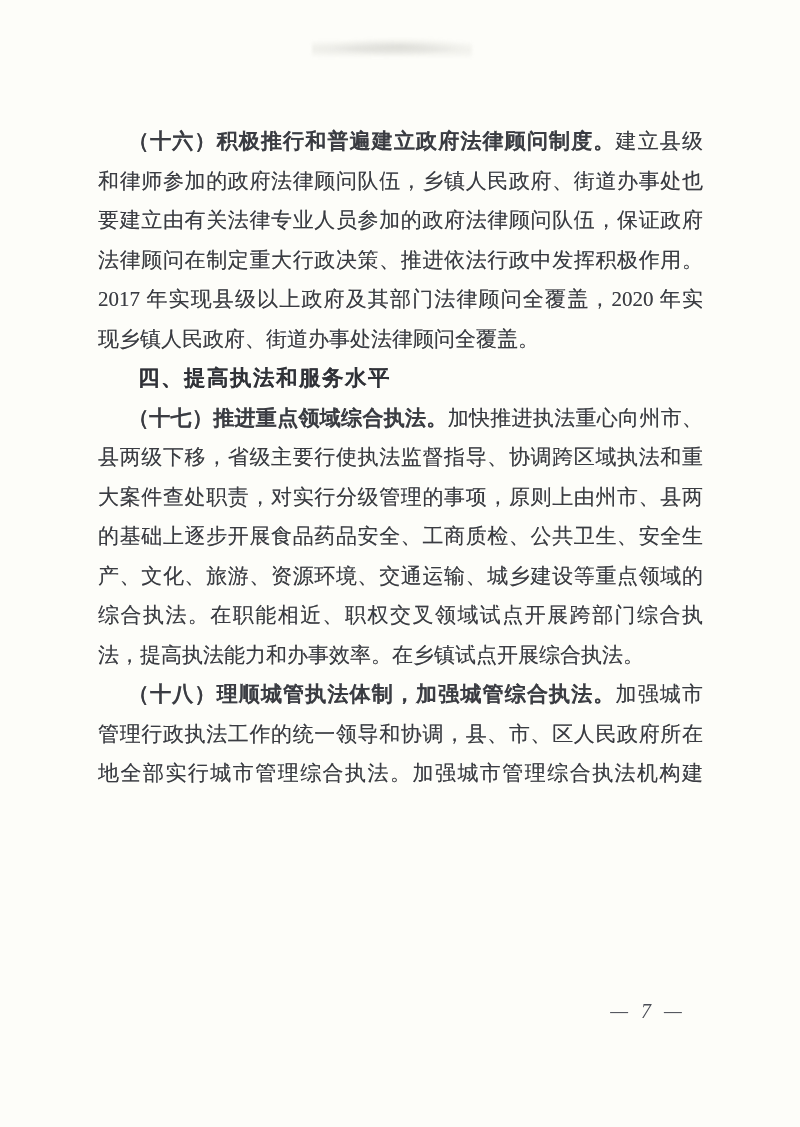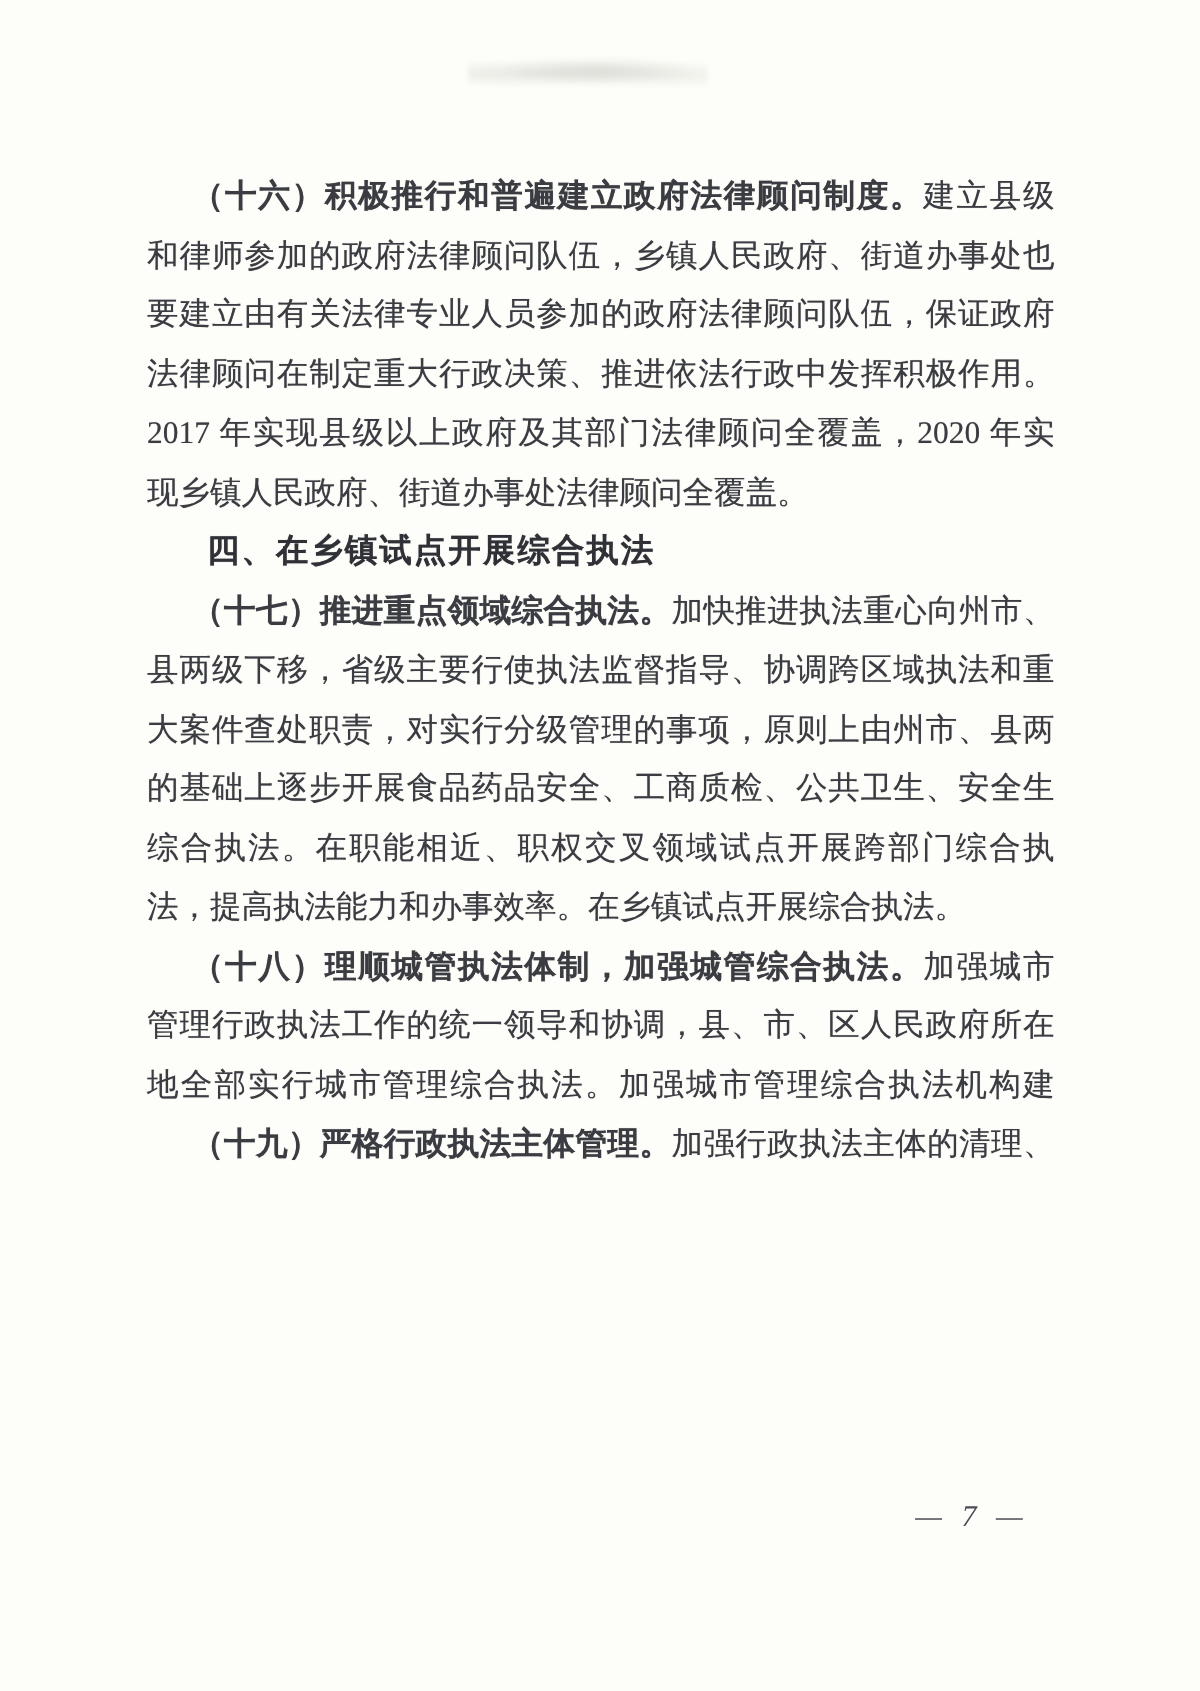--- a/index.html
+++ b/index.html
@@ -13,21 +13,21 @@
   
   .smudge{
     position:absolute;left:312px;top:38px;width:160px;height:20px;
     background:
       radial-gradient(ellipse at 25% 55%, rgba(150,150,142,.20), transparent 60%),
       radial-gradient(ellipse at 55% 40%, rgba(150,150,142,.16), transparent 55%),
       radial-gradient(ellipse at 80% 60%, rgba(150,150,142,.14), transparent 55%);
     filter:blur(1.5px);
   }
   .text-block{
-    position:absolute;left:98px;top:111px;width:605px;
+    position:absolute;left:98px;top:122px;width:605px;
     color:#3a3c42;
   }
   .ln{
     height:39.5px;line-height:39.5px;
     font-size:21px;
     text-align:justify;
     text-justify:inter-character;
     text-shadow:0 0 .5px rgba(58,60,66,.55);
   }
   .ln.fill{text-align-last:justify;}
@@ -58,26 +58,26 @@
 
 <div class="page">
   <div class="smudge"></div>
   <div class="text-block">
       <div class="ln indent fill"><span class="b">（十六）积极推行和普遍建立政府法律顾问制度。</span><span>建立县级</span></div>
       <div class="ln fill"><span>和律师参加的政府法律顾问队伍，乡镇人民政府、街道办事处也</span></div>
       <div class="ln fill"><span>要建立由有关法律专业人员参加的政府法律顾问队伍，保证政府</span></div>
       <div class="ln fill"><span>法律顾问在制定重大行政决策、推进依法行政中发挥积极作用。</span></div>
       <div class="ln fill"><span>2017 年实现县级以上政府及其部门法律顾问全覆盖，2020 年实</span></div>
       <div class="ln nofill"><span>现乡镇人民政府、街道办事处法律顾问全覆盖。</span></div>
-      <div class="ln heading indent nofill"><span class="b">四、在乡镇试点开展综合执法</span></div>
+      <div class="ln heading indent nofill"><span class="b">四、提高执法和服务水平</span></div>
       <div class="ln indent fill"><span class="b">（十七）推进重点领域综合执法。</span><span>加快推进执法重心向州市、</span></div>
       <div class="ln fill"><span>县两级下移，省级主要行使执法监督指导、协调跨区域执法和重</span></div>
       <div class="ln fill"><span>大案件查处职责，对实行分级管理的事项，原则上由州市、县两</span></div>
       <div class="ln fill"><span>的基础上逐步开展食品药品安全、工商质检、公共卫生、安全生</span></div>
+      <div class="ln fill"><span>产、文化、旅游、资源环境、交通运输、城乡建设等重点领域的</span></div>
       <div class="ln fill"><span>综合执法。在职能相近、职权交叉领域试点开展跨部门综合执</span></div>
       <div class="ln nofill"><span>法，提高执法能力和办事效率。在乡镇试点开展综合执法。</span></div>
       <div class="ln indent fill"><span class="b">（十八）理顺城管执法体制，加强城管综合执法。</span><span>加强城市</span></div>
       <div class="ln fill"><span>管理行政执法工作的统一领导和协调，县、市、区人民政府所在</span></div>
       <div class="ln fill"><span>地全部实行城市管理综合执法。加强城市管理综合执法机构建</span></div>
-      <div class="ln indent fill"><span class="b">（十九）严格行政执法主体管理。</span><span>加强行政执法主体的清理、</span></div>
     </div>
   <div class="page-num">— 7 —</div>
 </div>
 
 </body></html>

